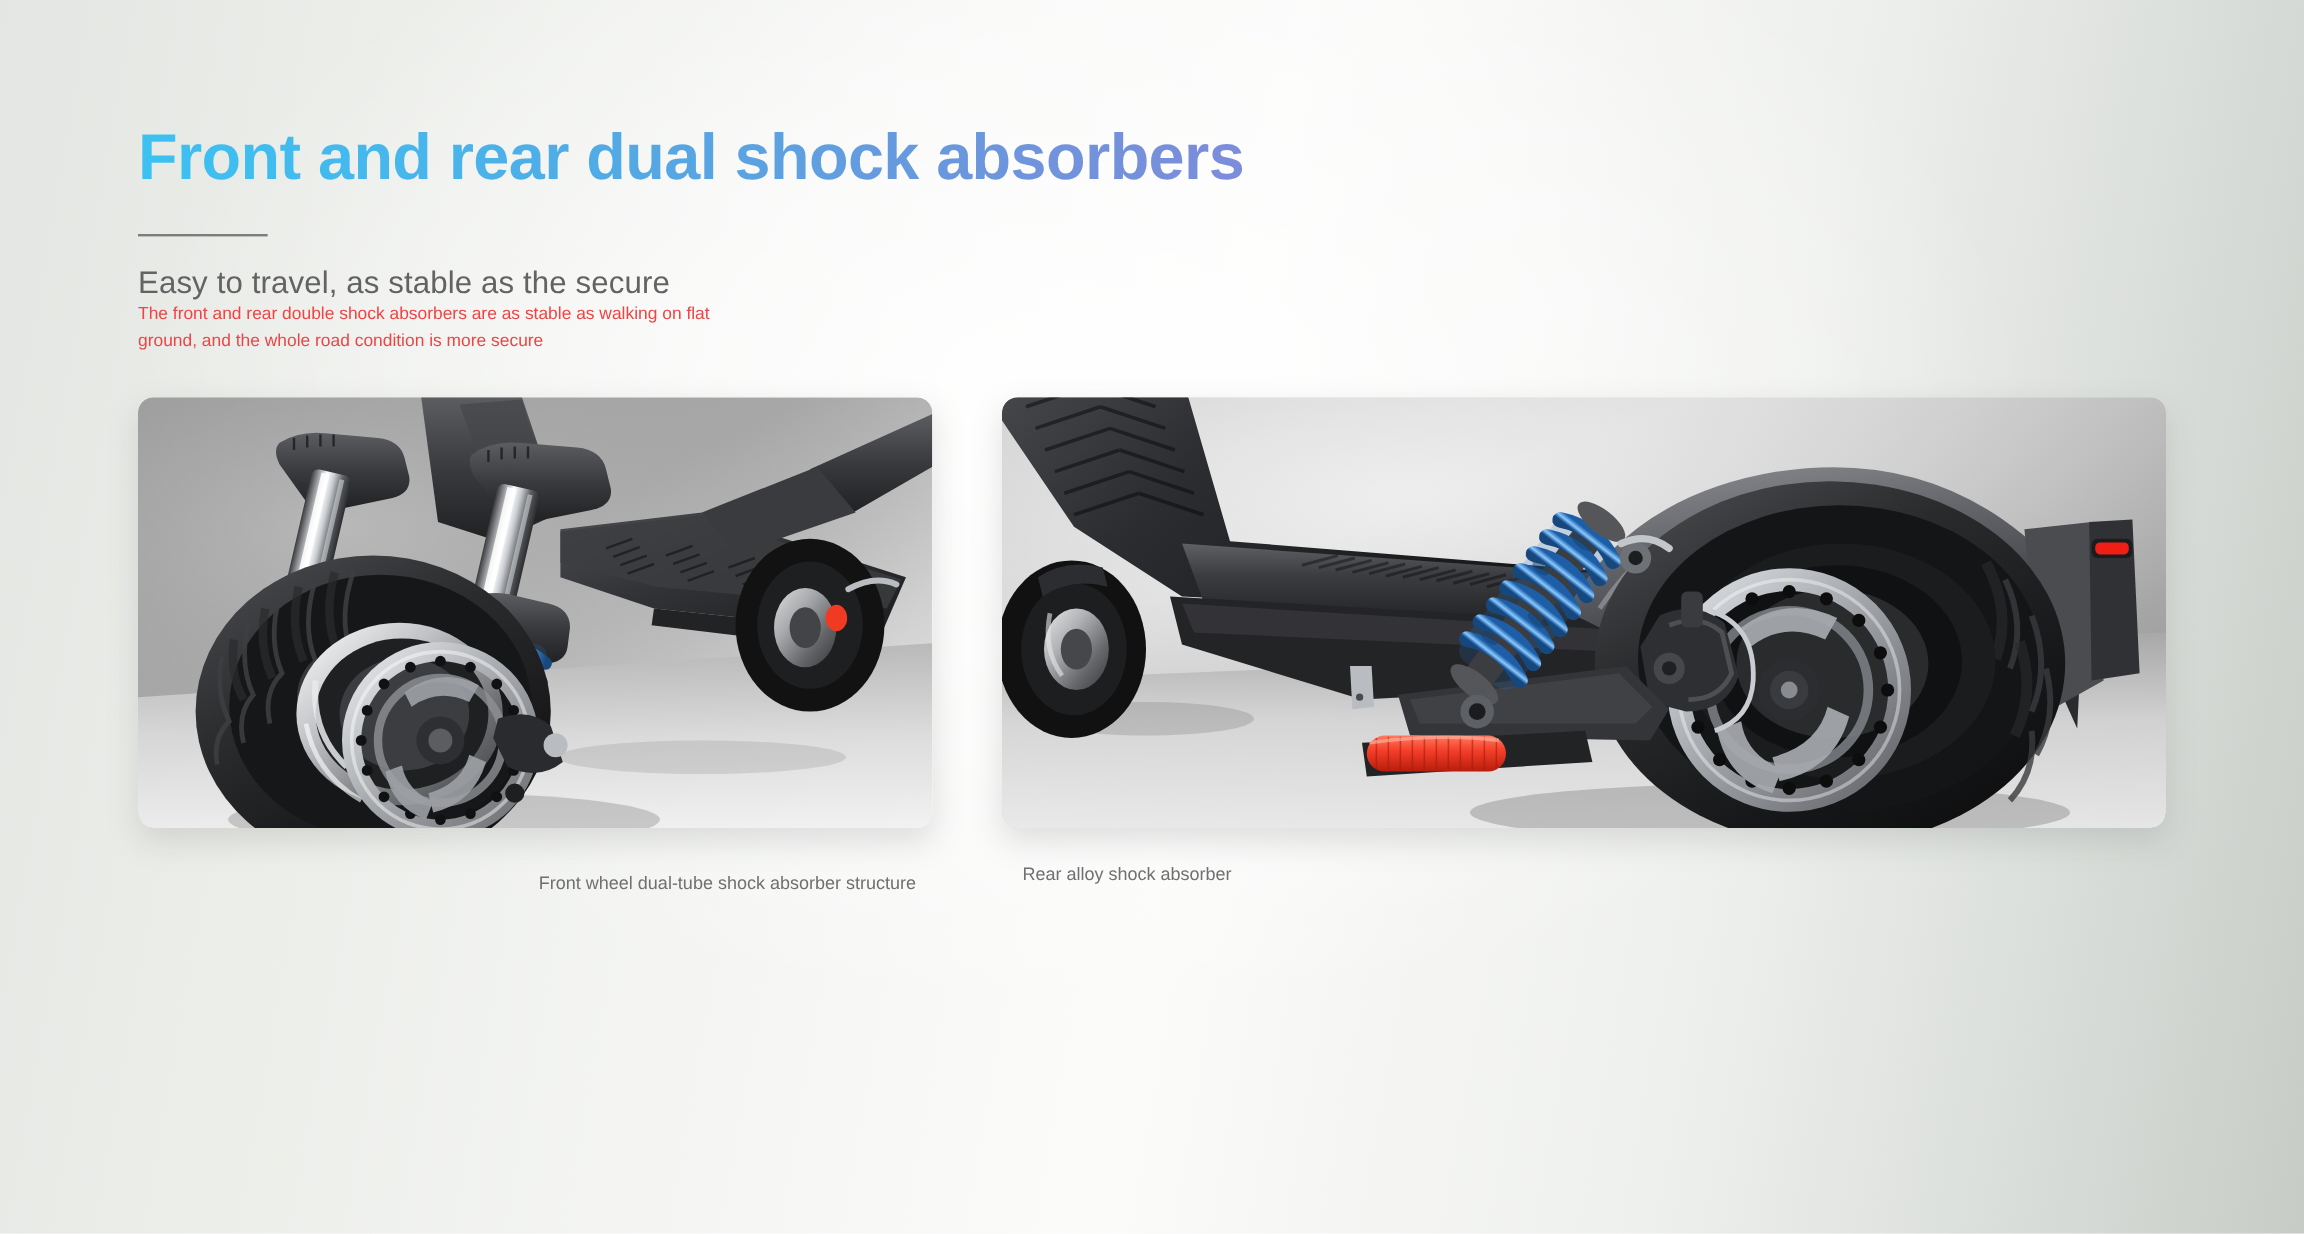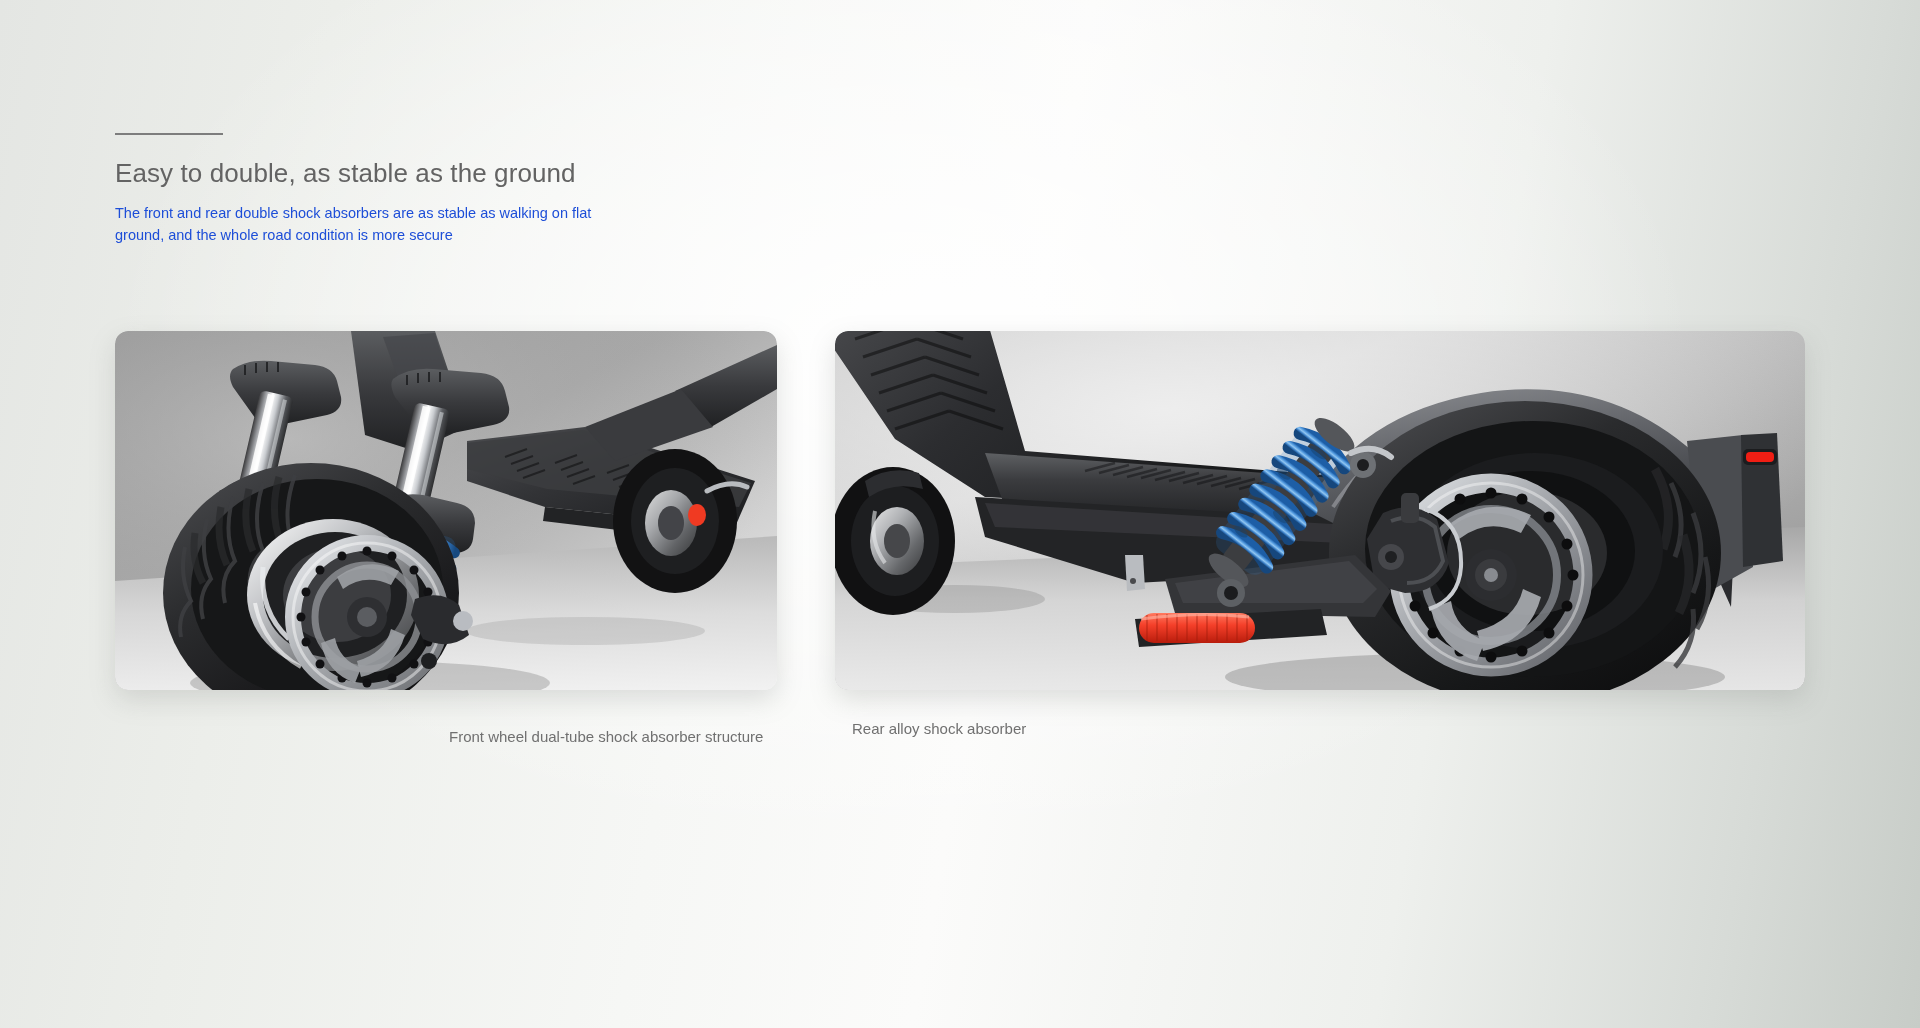--- a/index.html
+++ b/index.html
@@ -16,21 +16,21 @@
   
   .header { position:absolute; left:115px; top:100px; width:1100px; }
   .title {
     font-size:54px; font-weight:bold; letter-spacing:-0.5px; line-height:1.15;
     background:linear-gradient(90deg,#3cc1f0 0%,#45b8ed 18%,#55a7e3 40%,#6a97dd 62%,#7b8ddb 82%,#8287dc 100%);
     -webkit-background-clip:text; background-clip:text; color:transparent;
     -webkit-text-fill-color:transparent; white-space:nowrap;
   }
   .divider { margin-top:33px; width:108px; height:2px; background:#7d7d7d; }
   .subtitle { margin-top:23px; font-size:26px; color:#636363; letter-spacing:0.1px; }
-  .para { margin-top:13px; font-size:14.5px; line-height:1.52; color:#1d4ed8; width:500px; }
+  .para { font-size:14.5px; line-height:1.52; color:#ef4444; width:500px; }
 
   
   .cards { position:absolute; left:115px; top:331px; width:1690px; height:420px; }
   .card {
     position:absolute; top:0; height:359px; border-radius:13px; overflow:hidden;
     box-shadow:0 10px 26px rgba(120,125,120,0.22);
   }
   .card.left  { left:0;    width:662px; }
   .card.right { left:720px; width:970px; }
   .card svg { display:block; width:100%; height:100%; }
@@ -38,22 +38,23 @@
   .caption { position:absolute; font-size:15px; color:#707070; white-space:nowrap; }
   .caption.one { left:334px; top:397px; }
   .caption.two { left:737px; top:389px; }
 </style>
 </head>
 <body>
 
 <div class="page">
 
   <div class="header">
+    <div class="title">Front and rear dual shock absorbers</div>
     <div class="divider"></div>
-    <div class="subtitle">Easy to double, as stable as the ground</div>
+    <div class="subtitle">Easy to travel, as stable as the secure</div>
     <div class="para">The front and rear double shock absorbers are as stable as walking on flat ground, and the whole road condition is more secure</div>
   </div>
 
   <div class="cards">
 
     <div class="card left">
       <svg viewBox="0 0 662 359" preserveAspectRatio="xMidYMid slice">
         <defs>
           <linearGradient id="Lbg" x1="0" y1="0" x2="1" y2="1">
             <stop offset="0" stop-color="#9a9a9a"></stop>

